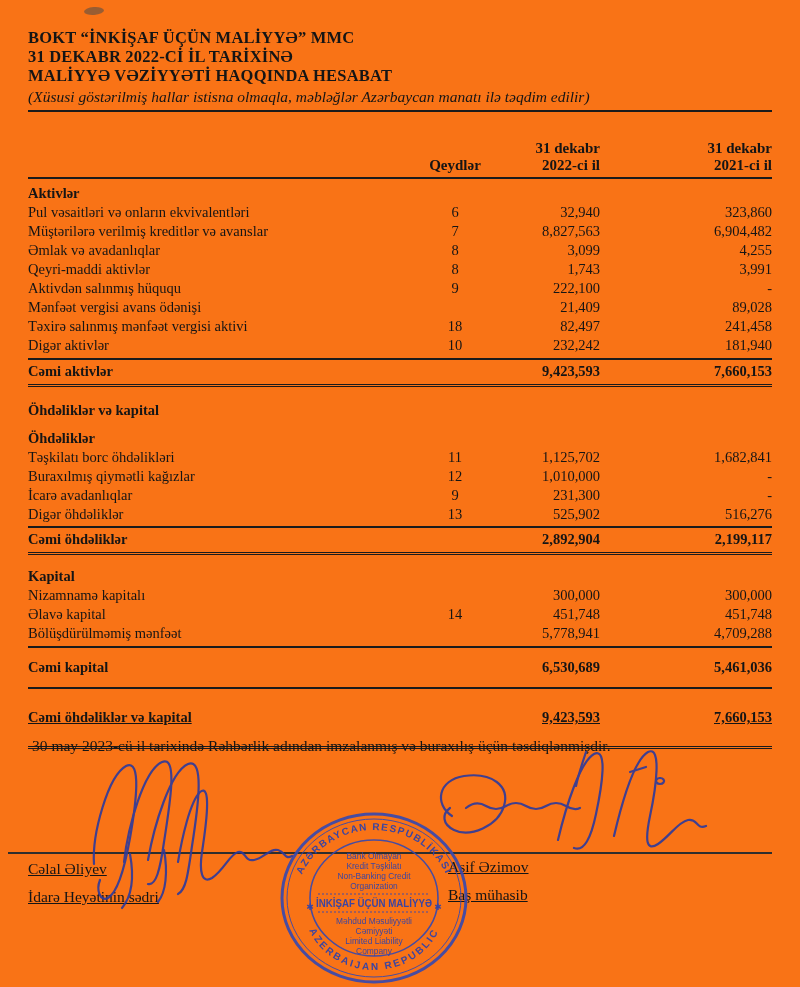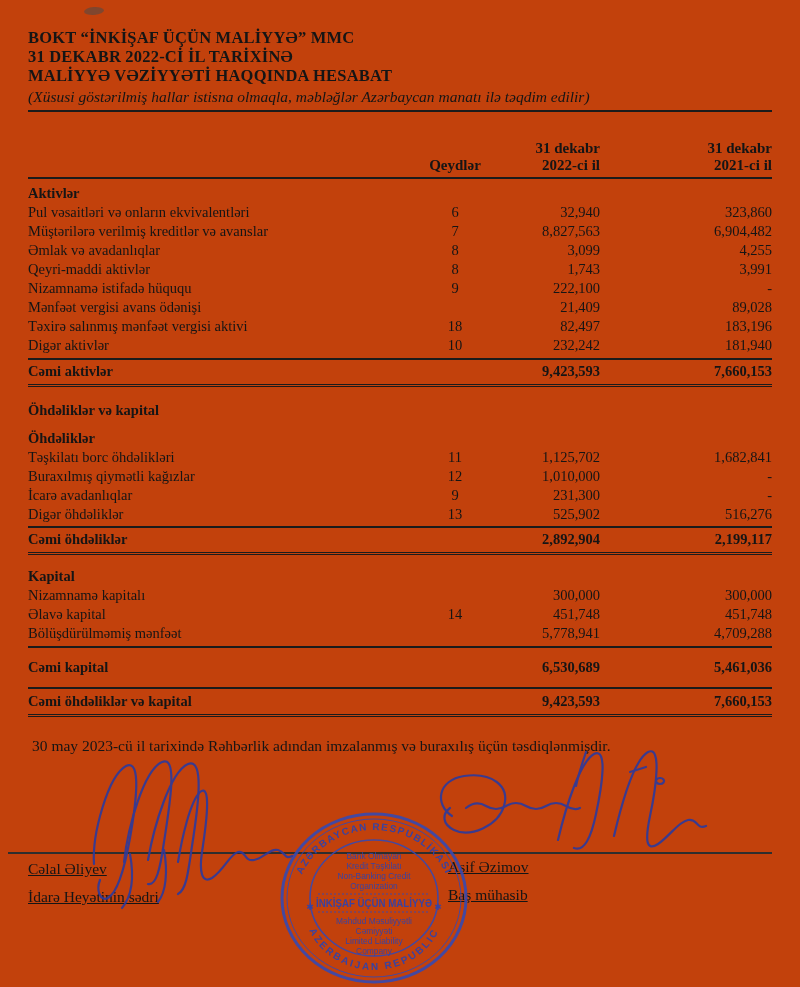--- a/index.html
+++ b/index.html
@@ -1,17 +1,17 @@
 <!DOCTYPE html>
 <html><head>
 <meta charset="utf-8">
 <style>
   html,body { margin:0; padding:0; background:#e8e8e8; }
   .page {
-    position:relative; width:800px; height:987px; background:#c2410c;
+    position:relative; width:800px; height:987px; background:#f97316;
     font-family:"Liberation Serif","DejaVu Serif",serif; color:#151515;
     overflow:hidden; margin:0 auto;
   }
   .content { position:absolute; left:28px; top:28px; width:744px; }
 
   
   .h-line { font-weight:bold; font-size:16.5px; line-height:19px; letter-spacing:.2px; }
   .h-note { font-style:italic; font-size:15.5px; line-height:19px; margin-top:2px;
             padding-bottom:4px; border-bottom:2.5px solid #1b1b1b; }
 
@@ -23,21 +23,21 @@
   .th-year { text-align:right; }
   .trow { font-size:14.5px; line-height:19px; }
   .c-note { text-align:center; }
   .c-num { text-align:right; }
   .sec { font-weight:bold; }
   .total { font-weight:bold; }
   .mt5 { margin-top:5px; } .mt14 { margin-top:14px; } .mt9 { margin-top:9px; } .mt12 { margin-top:12px; }
   .tot-a { margin-top:3px; border-top:2px solid #1b1b1b; border-bottom:3px double #1b1b1b; padding:2px 0 3px; }
   .tot-b { margin-top:2px; border-top:2px solid #1b1b1b; border-bottom:3px double #1b1b1b; padding:2px 0 3px; }
   .tot-c { margin-top:3px; border-top:2.5px solid #1b1b1b; border-bottom:2px solid #1b1b1b; padding:10px 0; }
-  .tot-d { border-bottom:3px double #1b1b1b; padding:3px 0; }
+  .tot-d { border-bottom:3px double #1b1b1b; padding:19px 0;text-decoration:underline; }
 
   
   .approval { position:absolute; left:32px; top:737px; width:744px; font-size:15.5px; }
   .sig-rule { position:absolute; left:8px; top:852px; width:764px; border-top:2px solid #2e2e2e; }
   .signer { position:absolute; font-size:15.5px; line-height:28px;text-decoration:underline; }
   .signer-left { left:28px; top:855px; }
   .signer-right { left:448px; top:853px; }
   .smudge { position:absolute; left:84px; top:7px; width:20px; height:8px; background:#4a4a4a;
             border-radius:50%; opacity:.55; transform:rotate(-4deg); }
   .sig-svg, .stamp-svg { position:absolute; pointer-events:none; }
@@ -94,36 +94,36 @@
         <div class="c-num">3,099</div>
         <div class="c-num">4,255</div>
     </div>
     <div class="grid trow">
       <div>Qeyri-maddi aktivlər</div>
         <div class="c-note">8</div>
         <div class="c-num">1,743</div>
         <div class="c-num">3,991</div>
     </div>
     <div class="grid trow">
-      <div>Nizamnamə istifadə hüququ</div>
+      <div>Aktivdən salınmış hüququ</div>
         <div class="c-note">9</div>
         <div class="c-num">222,100</div>
         <div class="c-num">-</div>
     </div>
     <div class="grid trow">
       <div>Mənfəət vergisi avans ödənişi</div>
         <div class="c-note"></div>
         <div class="c-num">21,409</div>
         <div class="c-num">89,028</div>
     </div>
     <div class="grid trow">
       <div>Təxirə salınmış mənfəət vergisi aktivi</div>
         <div class="c-note">18</div>
         <div class="c-num">82,497</div>
-        <div class="c-num">183,196</div>
+        <div class="c-num">241,458</div>
     </div>
     <div class="grid trow">
       <div>Digər aktivlər</div>
         <div class="c-note">10</div>
         <div class="c-num">232,242</div>
         <div class="c-num">181,940</div>
     </div>
     <div class="grid trow total tot-a">
       <div>Cəmi aktivlər</div>
         <div></div>

